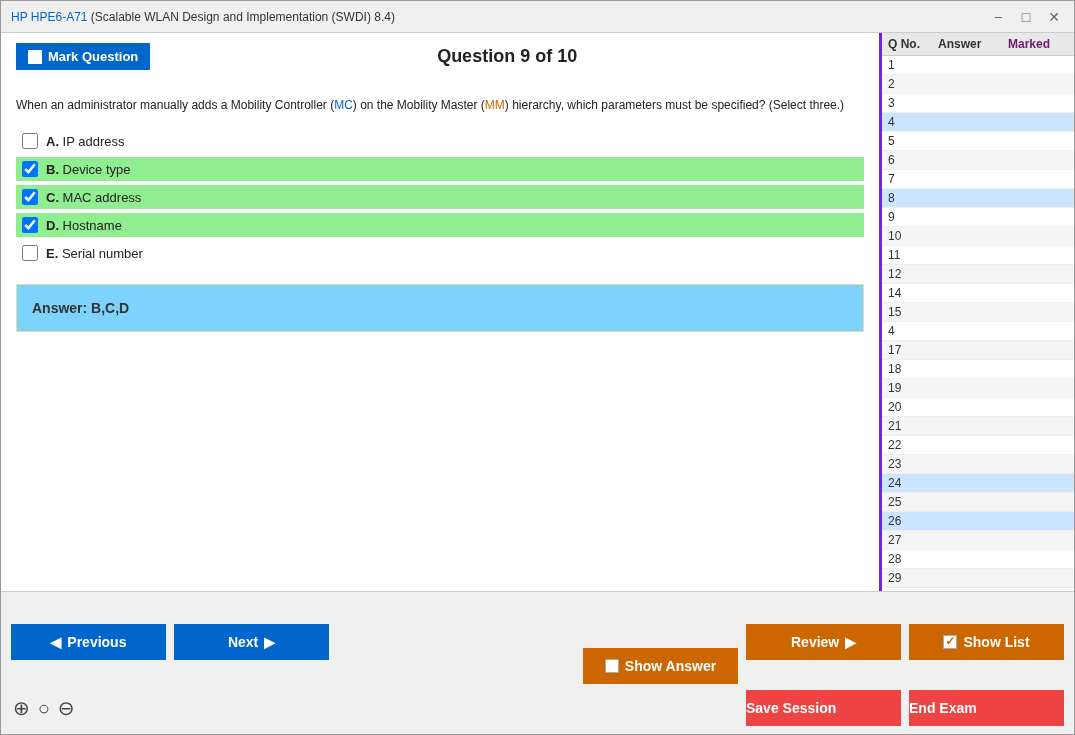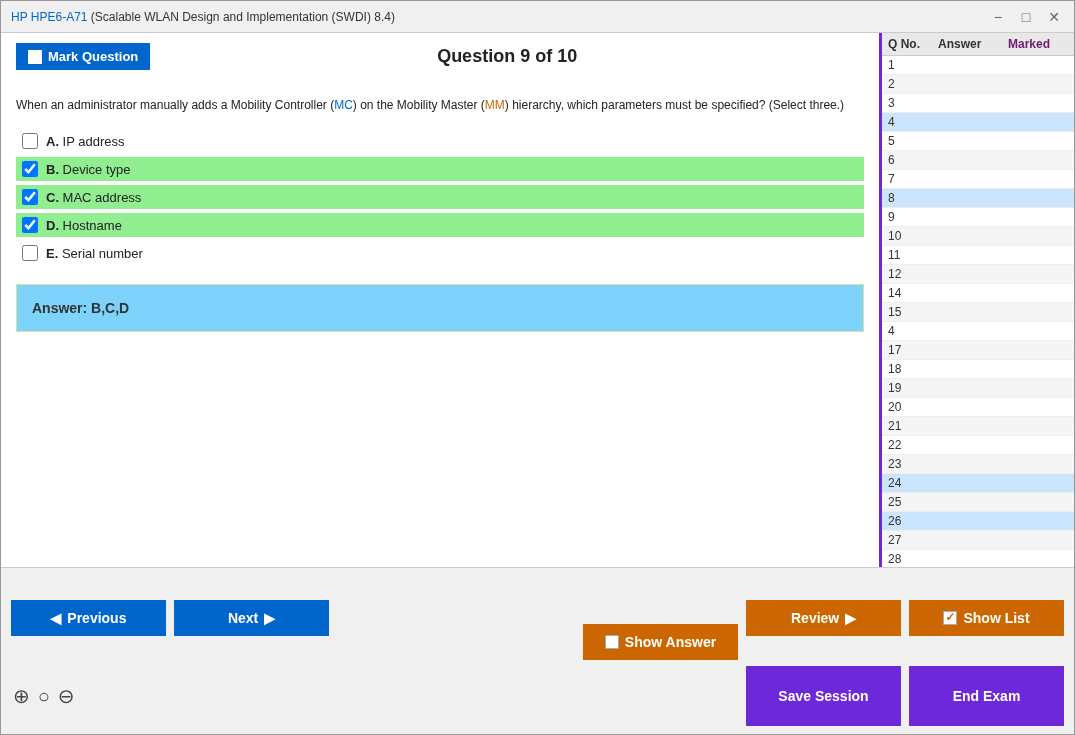--- a/index.html
+++ b/index.html
@@ -265,31 +265,31 @@
     }
     .zoom-btn {
       background: none;
       border: none;
       cursor: pointer;
       font-size: 18px;
       color: #555;
       padding: 2px;
     }
     .btn-dark {
-      background: #6d28d9;
+      background: #ef4444;
       color: white;
       border: none;
-      padding: 22px 0;
+      padding: 10px 0;
       font-size: 14px;
       font-weight: bold;
       cursor: pointer;
       width: 155px;
       display: flex;
       align-items: center;
-      justify-content: center;
+      justify-content: flex-start;
       gap: 6px;
     }
     .checkbox-small {
       width: 14px;
       height: 14px;
       background: white;
       border: 1px solid #aaa;
       display: inline-block;
       flex-shrink: 0;
     }

